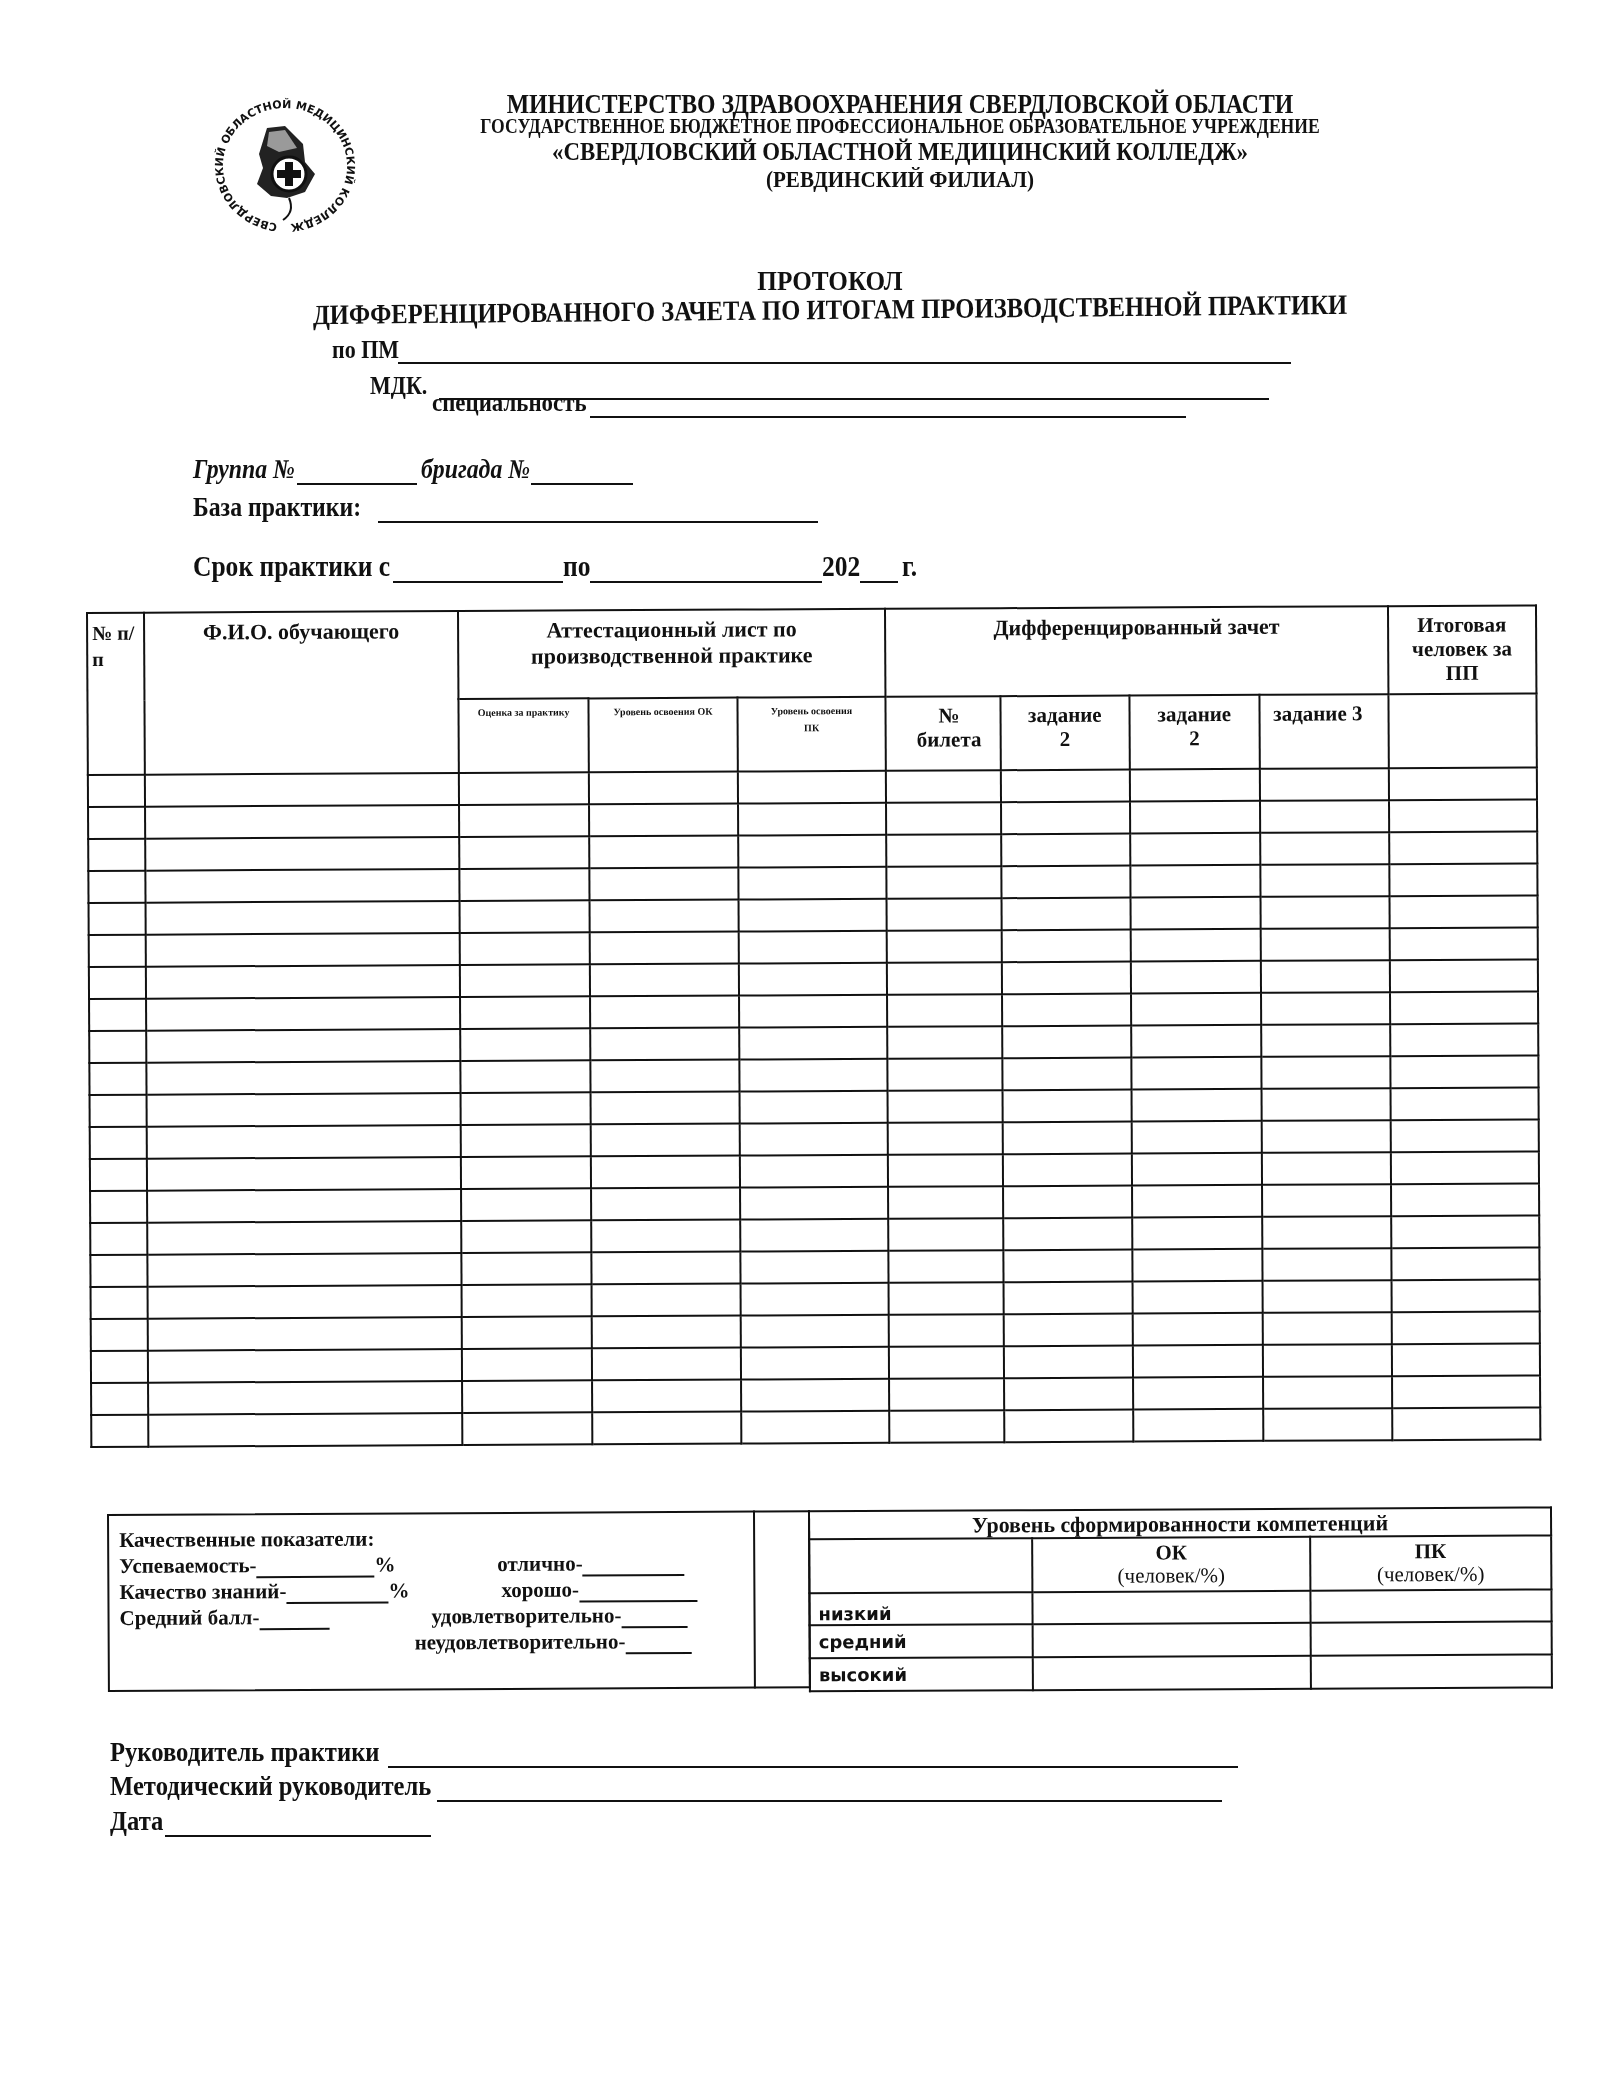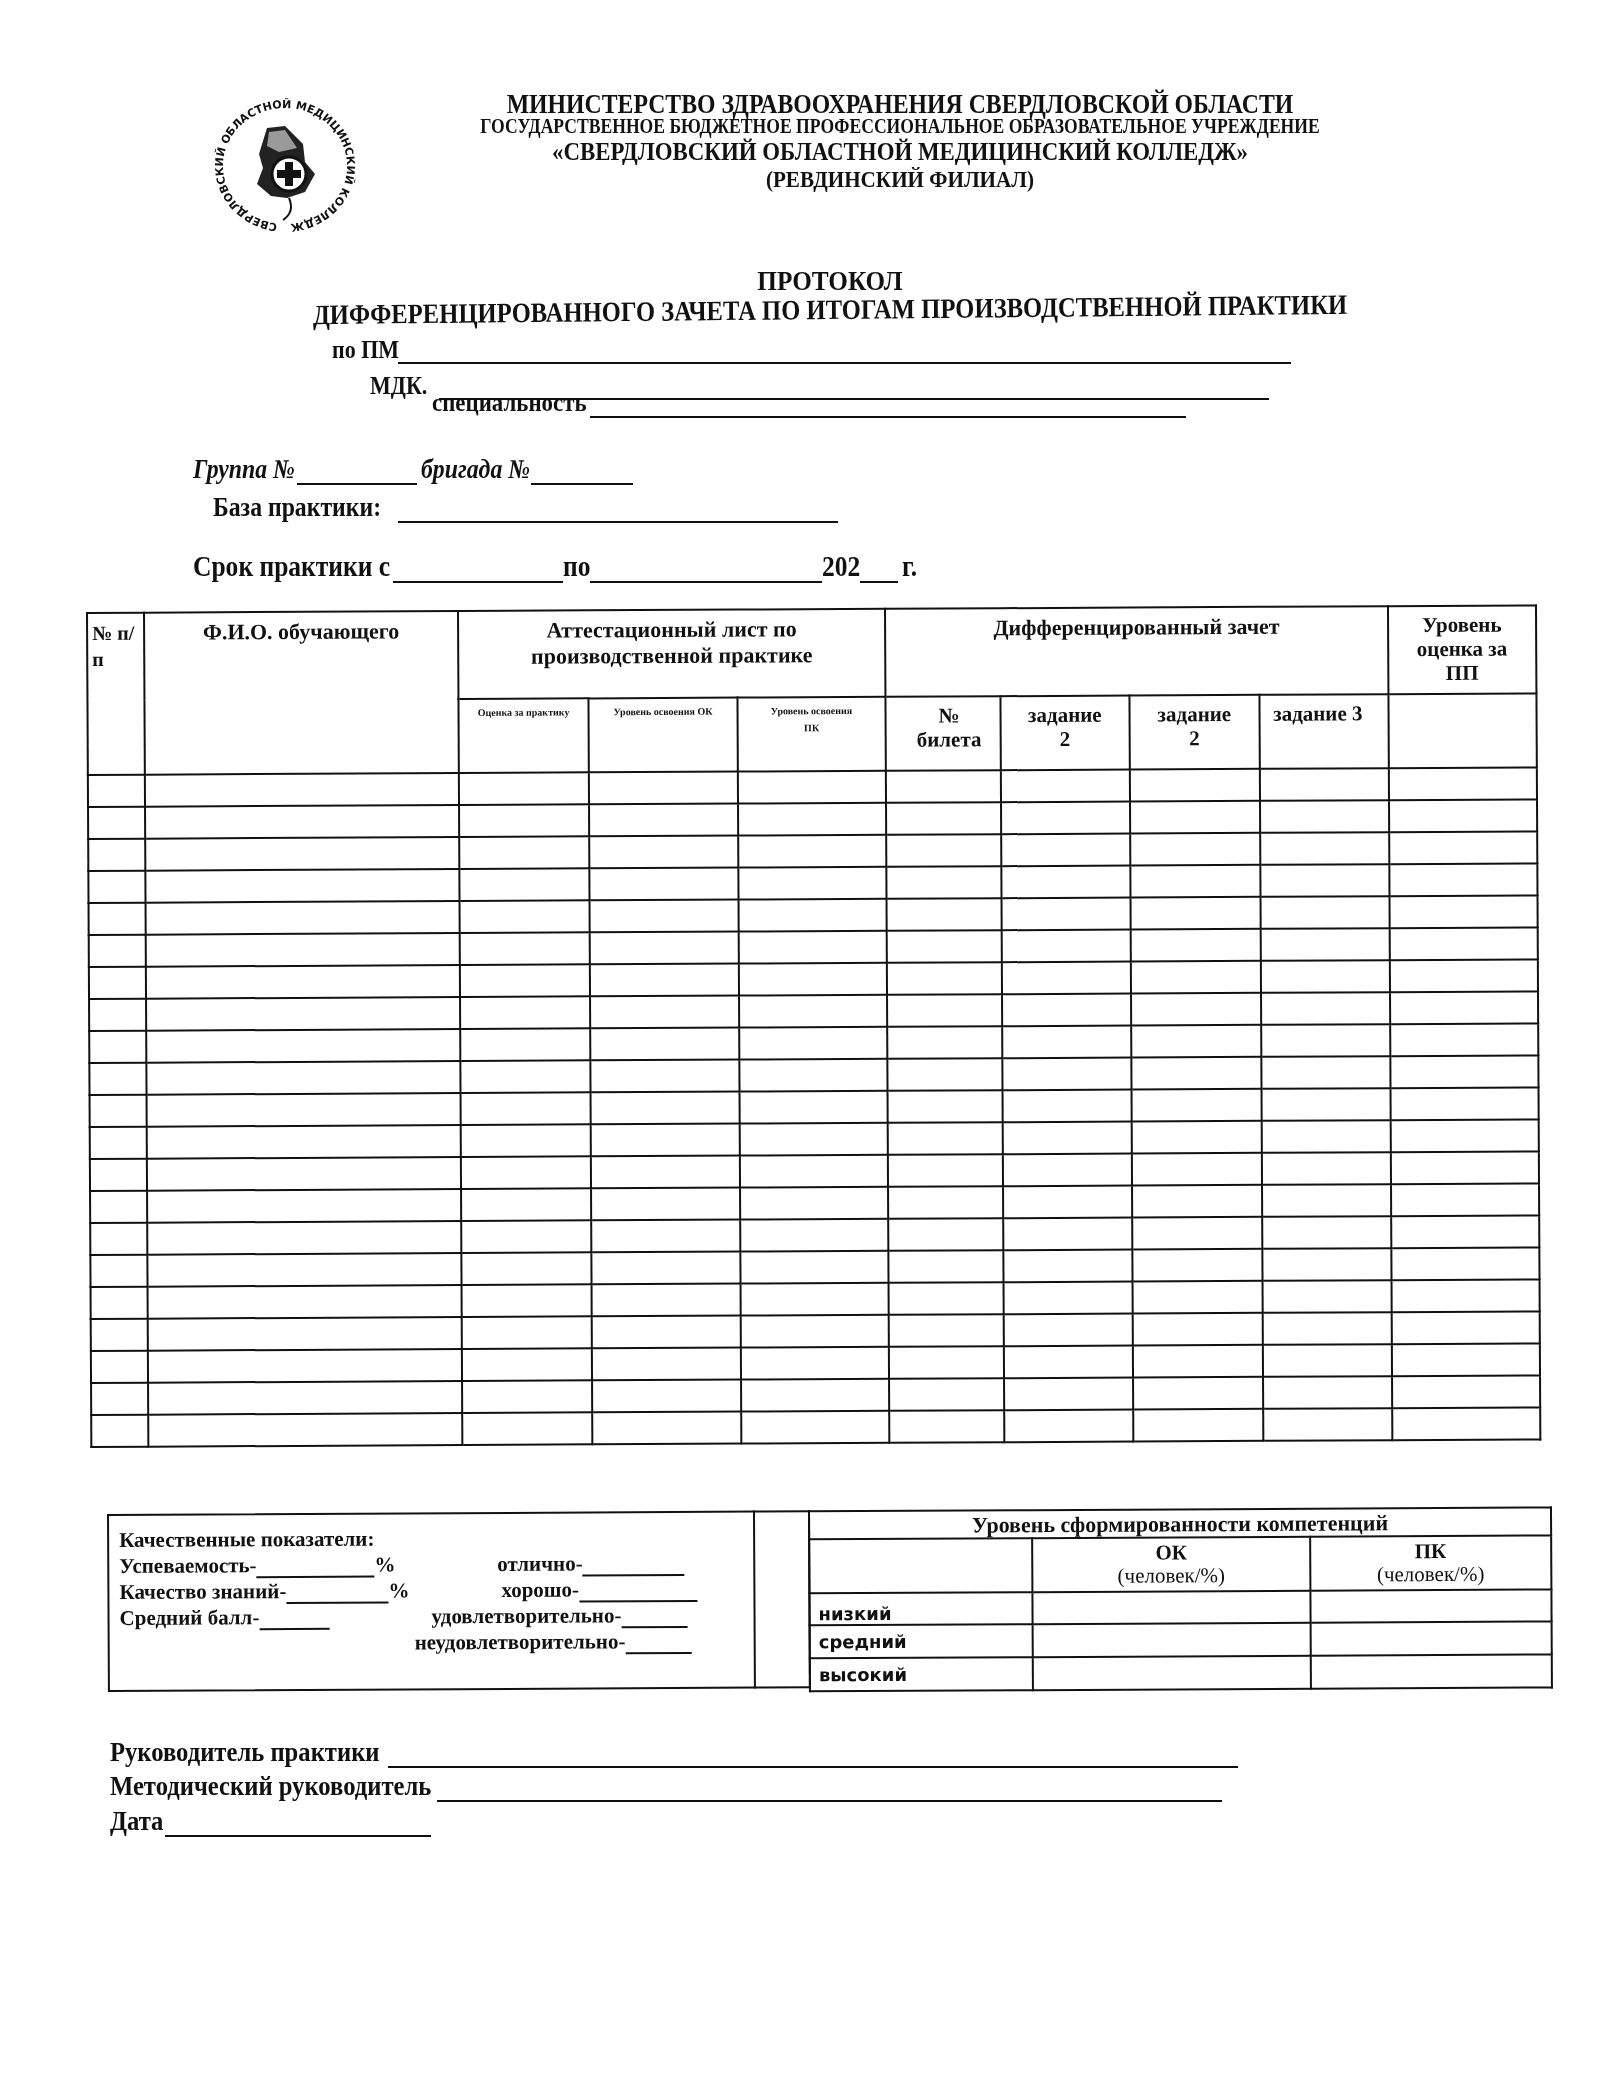--- a/index.html
+++ b/index.html
@@ -77,21 +77,21 @@
   <span class="lbl">специальность</span>
   <span class="line" style="width:596px; margin-left:-18px;"></span>
 </div>
 
 <div class="abs field italic" style="left:193px; top:454px; font-size:27px;">
   <span class="lbl">Группа №</span>
   <span class="line" style="width:120px; margin-left:-12px;"></span>
   <span class="lbl" style="margin-left:4px;">бригада №</span>
   <span class="line" style="width:102px; margin-left:-14px;"></span>
 </div>
-<div class="abs field" style="left:193px; top:492px; font-size:27px;margin-left:20px;">
+<div class="abs field" style="left:193px; top:492px; font-size:27px;">
   <span class="lbl">База практики:</span>
   <span class="line" style="width:440px; margin-left:-6px;"></span>
 </div>
 <div class="abs field" style="left:193px; top:550px; font-size:29px;">
   <span class="lbl">Срок практики с</span>
   <span class="line" style="width:170px; margin-left:-24px;"></span>
   <span class="lbl">по</span>
   <span class="line" style="width:232px; margin-left:-4px;"></span>
   <span class="lbl">202</span>
   <span class="line" style="width:38px; margin-left:-6px;"></span>
@@ -110,21 +110,21 @@
       <col style="width:130px">
       <col style="width:129px">
       <col style="width:148px">
   </colgroup>
   <thead>
     <tr style="height:88px;">
       <th rowspan="2" class="th-big" style="font-size:20px; text-align:left; padding-left:4px; width:40px;">№ п/ п</th>
       <th rowspan="2" class="th-big">Ф.И.О. обучающего</th>
       <th colspan="3" class="th-big" style="padding-left:40px;padding-right:40px;">Аттестационный лист по производственной практике</th>
       <th colspan="4" class="th-big">Дифференцированный зачет</th>
-      <th class="th-mid" style="padding-left:14px;padding-right:14px;">Уровень оценка за ПП</th>
+      <th class="th-mid" style="padding-left:14px;padding-right:14px;">Итоговая человек за ПП</th>
     </tr>
     <tr style="height:74px;">
       <th class="th-small" style="padding-left:10px;padding-right:10px;">Оценка за практику</th>
       <th class="th-small" style="padding-left:24px;padding-right:24px;">Уровень освоения ОК</th>
       <th class="th-small" style="padding-left:24px;padding-right:24px;">Уровень освоения ПК</th>
       <th class="th-mid" style="padding-left:30px;padding-right:18px;">№ билета</th>
       <th class="th-mid" style="padding-left:24px;padding-right:24px;">задание 2</th>
       <th class="th-mid" style="padding-left:24px;padding-right:24px;">задание 2</th>
       <th class="th-mid" style="padding-left:12px;padding-right:24px;">задание 3</th>
       <th></th>

